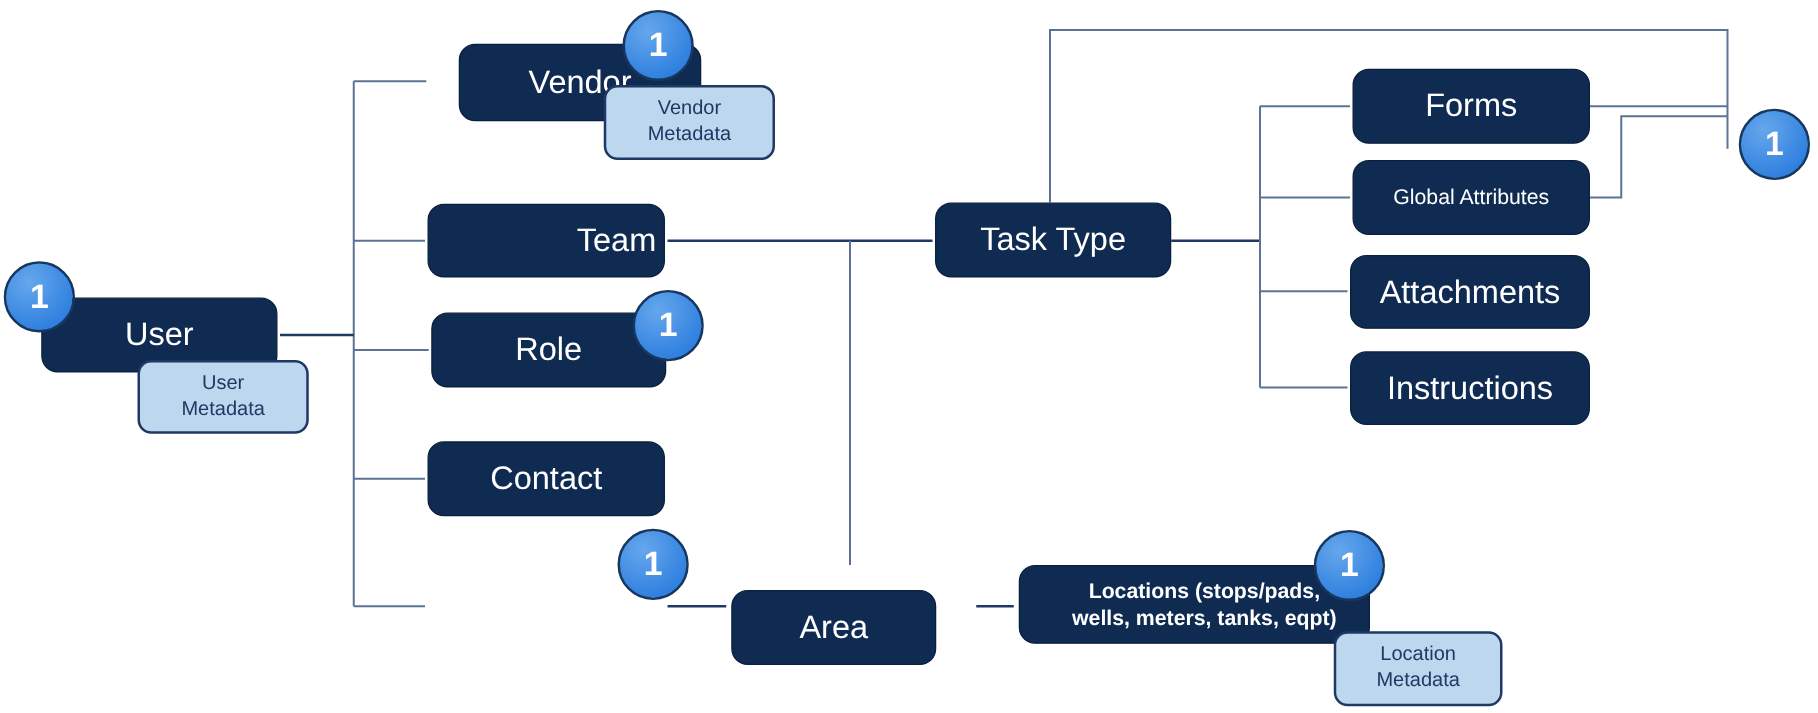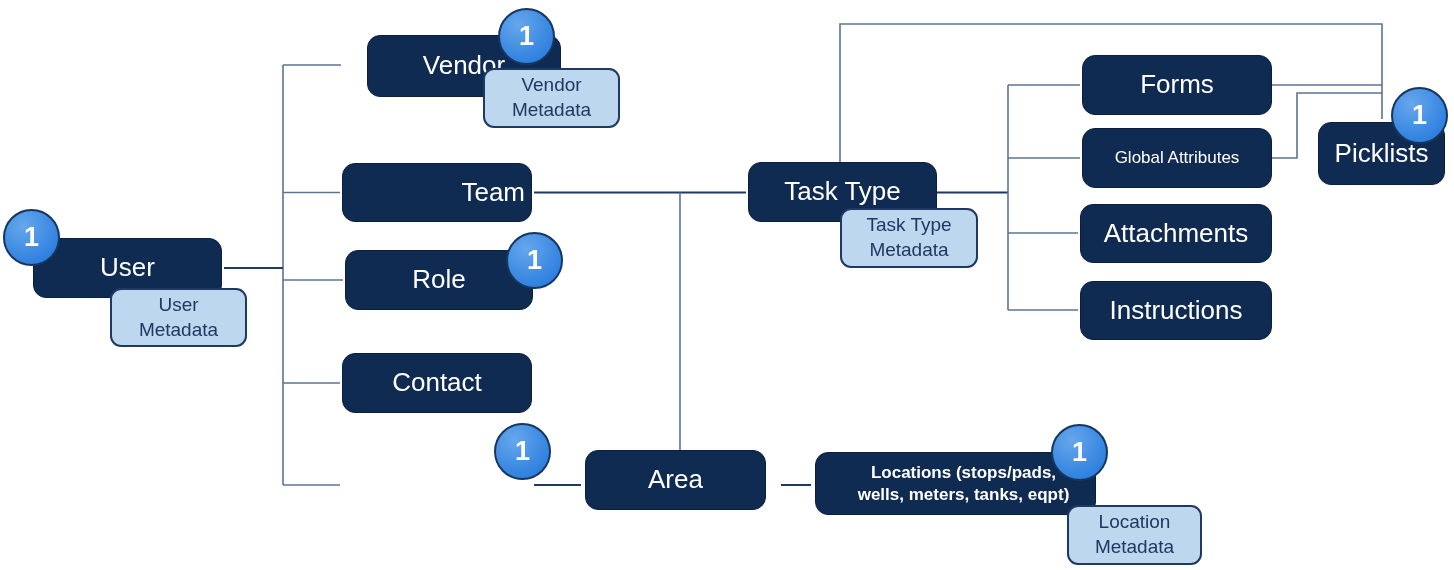--- a/index.html
+++ b/index.html
@@ -28,21 +28,21 @@
   .badge{
     position:absolute;z-index:3;width:57px;height:57px;border-radius:50%;
     background:radial-gradient(circle at 35% 28%, var(--badge-highlight), var(--badge-fill) 75%);
     border:2.5px solid var(--badge-border);
     display:flex;align-items:center;justify-content:center;
     color:#fff;font-size:27px;font-weight:700;box-sizing:border-box;
   }
   .meta{
     position:absolute;z-index:4;display:flex;align-items:center;justify-content:center;
     background:var(--meta-fill);border:2px solid var(--meta-border);border-radius:11px;
-    color:var(--meta-text);font-size:19px;line-height:1.3;text-align:center;
+    color:var(--meta-text);font-size:16px;line-height:1.3;text-align:center;
     box-sizing:border-box;
   }
   .meta .txt{width:96px;}
 </style>
 </head>
 <body>
 
 <div class="canvas">
 
   <svg class="edges" width="1454" height="570" viewBox="0 0 1454 570">
@@ -92,43 +92,40 @@
   </div>
   <div class="node" style="left:345px;top:250px;width:188px;height:60px;">
     <span class="lbl">Role</span>
   </div>
   <div class="node" style="left:342px;top:353px;width:190px;height:60px;">
     <span class="lbl">Contact</span>
   </div>
   <div class="node" style="left:748px;top:162px;width:189px;height:60px;">
     <span class="lbl">Task Type</span>
   </div>
-  <div class="node" style="left:585px;top:450px;width:181px;height:60px;">
+  <div class="node" style="left:585px;top:472px;width:164px;height:60px;">
     <span class="lbl">Area</span>
   </div>
   <div class="node small-text" style="left:815px;top:452px;width:281px;height:63px;">
     <span class="lbl">
         <span>Locations (stops/pads,</span>
         <span>wells, meters, tanks, eqpt)</span>
       </span>
   </div>
   <div class="node" style="left:1082px;top:55px;width:190px;height:60px;">
     <span class="lbl">Forms</span>
   </div>
   <div class="node two-line" style="left:1082px;top:128px;width:190px;height:60px;">
     <span class="lbl">Global Attributes</span>
   </div>
   <div class="node" style="left:1080px;top:204px;width:192px;height:59px;">
     <span class="lbl">Attachments</span>
   </div>
   <div class="node" style="left:1080px;top:281px;width:192px;height:59px;">
     <span class="lbl">Instructions</span>
-  </div>
-  <div class="node" style="left:1318px;top:122px;width:127px;height:63px;">
-    <span class="lbl">Picklists</span>
   </div>
 
   <div class="badge" style="left:3px;top:209px;">
     <span>1</span>
   </div>
   <div class="badge" style="left:498px;top:8px;">
     <span>1</span>
   </div>
   <div class="badge" style="left:506px;top:232px;">
     <span>1</span>
@@ -142,20 +139,17 @@
   <div class="badge" style="left:1051px;top:424px;">
     <span>1</span>
   </div>
 
   <div class="meta" style="left:110px;top:288px;width:137px;height:59px;">
     <span class="txt">User Metadata</span>
   </div>
   <div class="meta" style="left:483px;top:68px;width:137px;height:60px;">
     <span class="txt">Vendor Metadata</span>
   </div>
-  <div class="meta" style="left:840px;top:208px;width:138px;height:60px;">
-    <span class="txt">Task Type Metadata</span>
-  </div>
   <div class="meta" style="left:1067px;top:505px;width:135px;height:60px;">
     <span class="txt">Location Metadata</span>
   </div>
 
 </div>
 
 </body></html>

